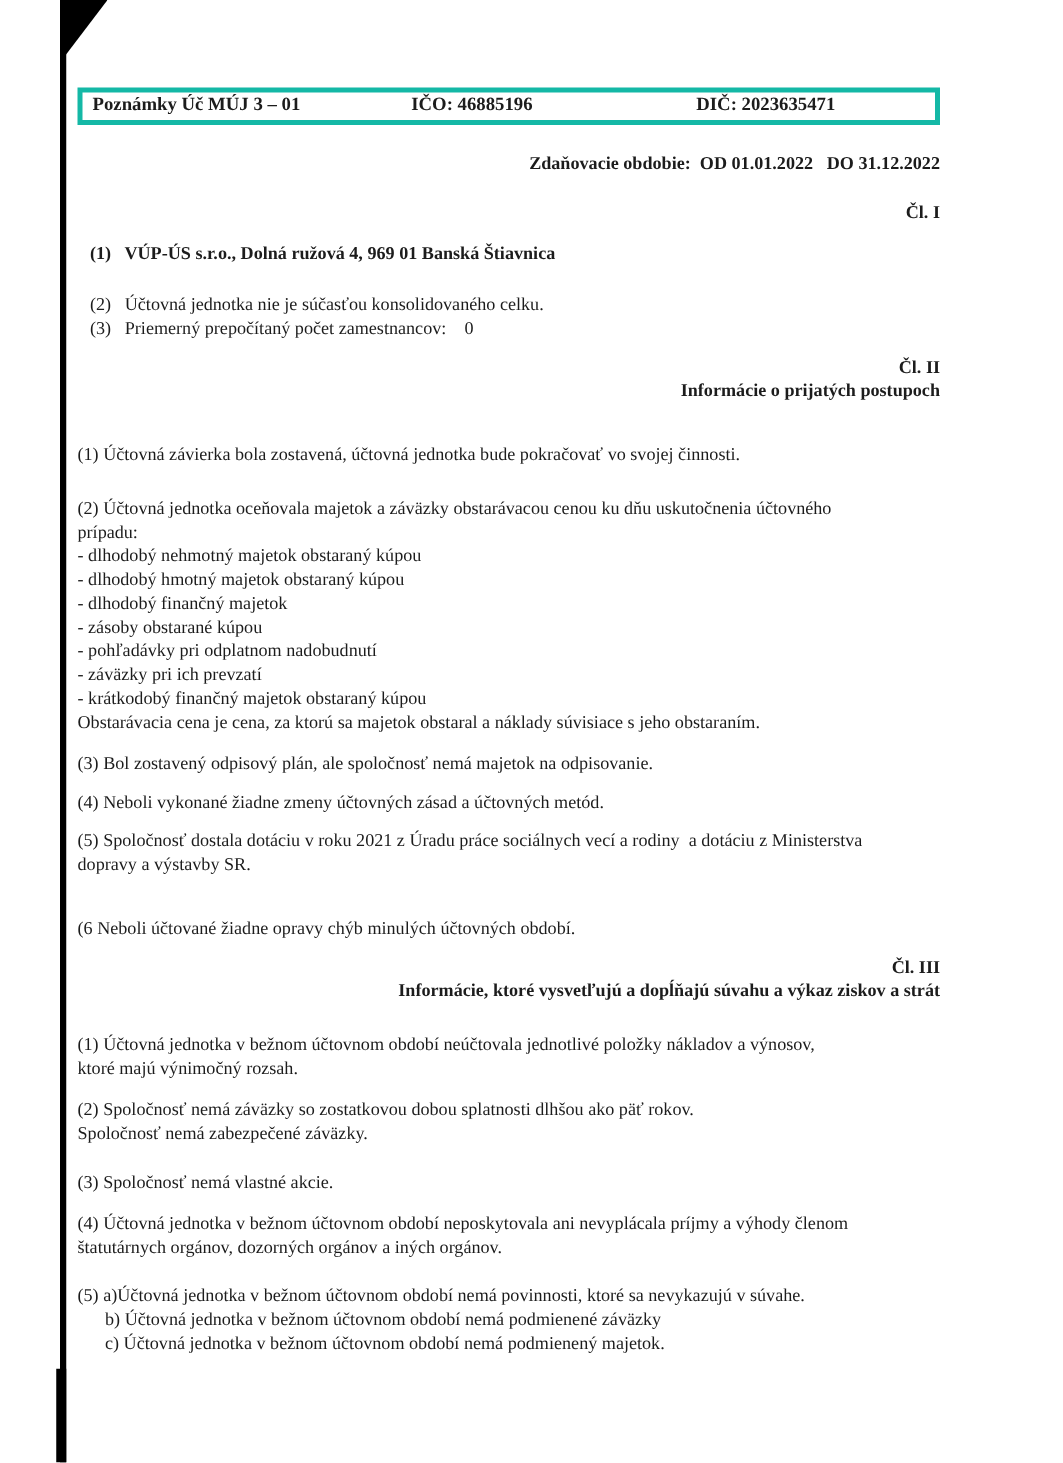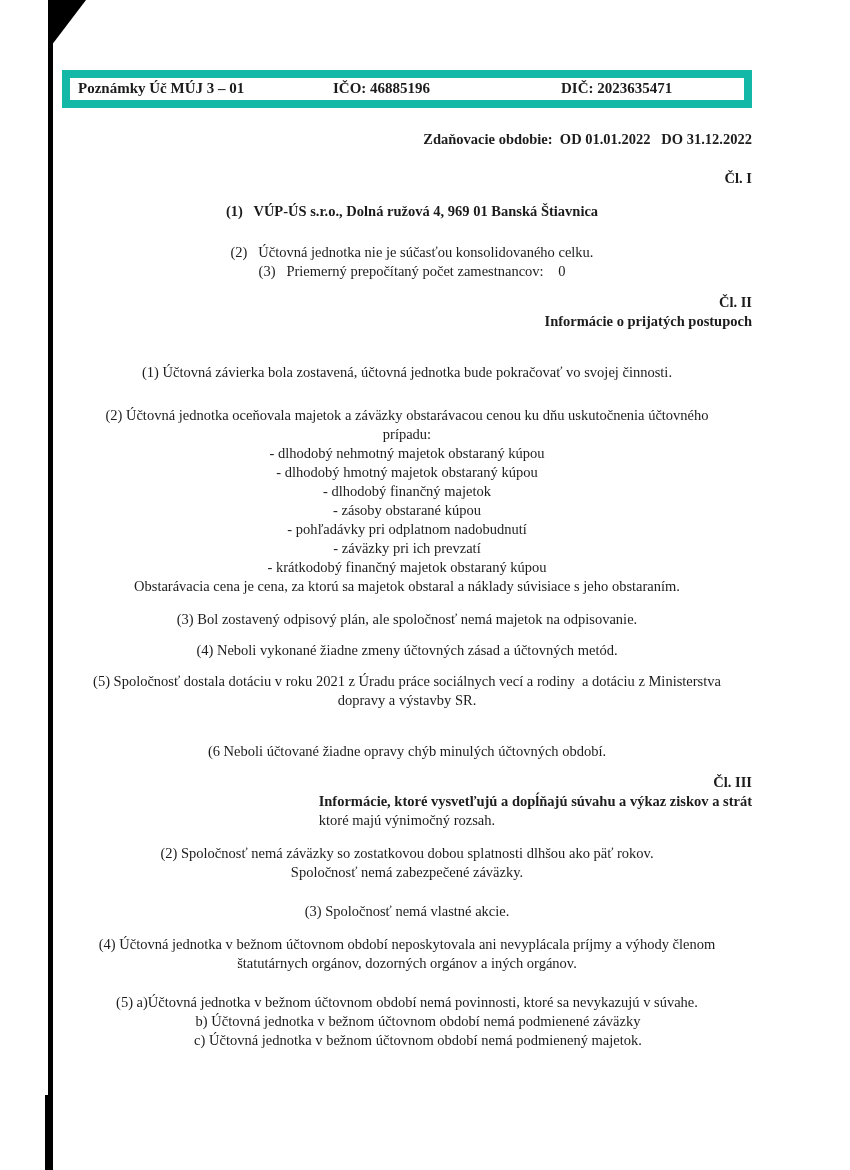--- a/index.html
+++ b/index.html
@@ -13,30 +13,30 @@
   }
   .artifact { position:absolute; background:#000; }
   .artifact.corner { left:48px; top:0; width:38px; height:50px; clip-path:polygon(0 0, 100% 0, 0 100%); }
   .artifact.edge { left:48px; top:0; width:5px; height:1170px; }
   .artifact.edge-bottom { left:45px; top:1095px; width:8px; height:75px; }
 
   .content { position:absolute; left:62px; top:70px; width:690px; }
 
   .header-box {
     display:flex; align-items:baseline;
-    border:8px solid #14b8a6;
+    border:4px solid #14b8a6;
     padding:2px 6px 3px 8px;
     font-weight:bold; font-size:15px;
     white-space:pre-wrap;
   }
   .hb-title { width:255px; }
   .hb-ico   { width:228px; }
   .hb-dic   { flex:1; }
 
-  .line { font-size:14.5px; line-height:19px; white-space:pre-wrap;text-align:center; }
+  .line { font-size:14.5px; line-height:19px; white-space:pre-wrap; }
   .bold { font-weight:bold; }
   .center { text-align:right; padding-left:24px; }
   .indent-sm { padding-left:10px; }
   .indent { padding-left:22px; }
 
   .mt12 { margin-top:12px; }
   .mt14 { margin-top:14px; }
   .mt16 { margin-top:32px; }
   .mt18 { margin-top:20px; }
   .mt20 { margin-top:20px; }
@@ -84,20 +84,21 @@
 
   <div class="line mt14">(3) Bol zostavený odpisový plán, ale spoločnosť nemá majetok na odpisovanie.</div>
   <div class="line mt12">(4) Neboli vykonané žiadne zmeny účtovných zásad a účtovných metód.</div>
   <div class="line mt12">(5) Spoločnosť dostala dotáciu v roku 2021 z Úradu práce sociálnych vecí a rodiny  a dotáciu z Ministerstva</div>
   <div class="line">dopravy a výstavby SR.</div>
   <div class="line mt16">(6 Neboli účtované žiadne opravy chýb minulých účtovných období.</div>
 
   <div class="line bold center mt12">Čl. III</div>
   <div class="line bold center">Informácie, ktoré vysvetľujú a dopĺňajú súvahu a výkaz ziskov a strát</div>
 
+  <div class="line mt24">(1) Účtovná jednotka v bežnom účtovnom období neúčtovala jednotlivé položky nákladov a výnosov,</div>
   <div class="line">ktoré majú výnimočný rozsah.</div>
 
   <div class="line mt14">(2) Spoločnosť nemá záväzky so zostatkovou dobou splatnosti dlhšou ako päť rokov.</div>
   <div class="line">Spoločnosť nemá zabezpečené záväzky.</div>
 
   <div class="line mt20">(3) Spoločnosť nemá vlastné akcie.</div>
 
   <div class="line mt14">(4) Účtovná jednotka v bežnom účtovnom období neposkytovala ani nevyplácala príjmy a výhody členom</div>
   <div class="line">štatutárnych orgánov, dozorných orgánov a iných orgánov.</div>
 

